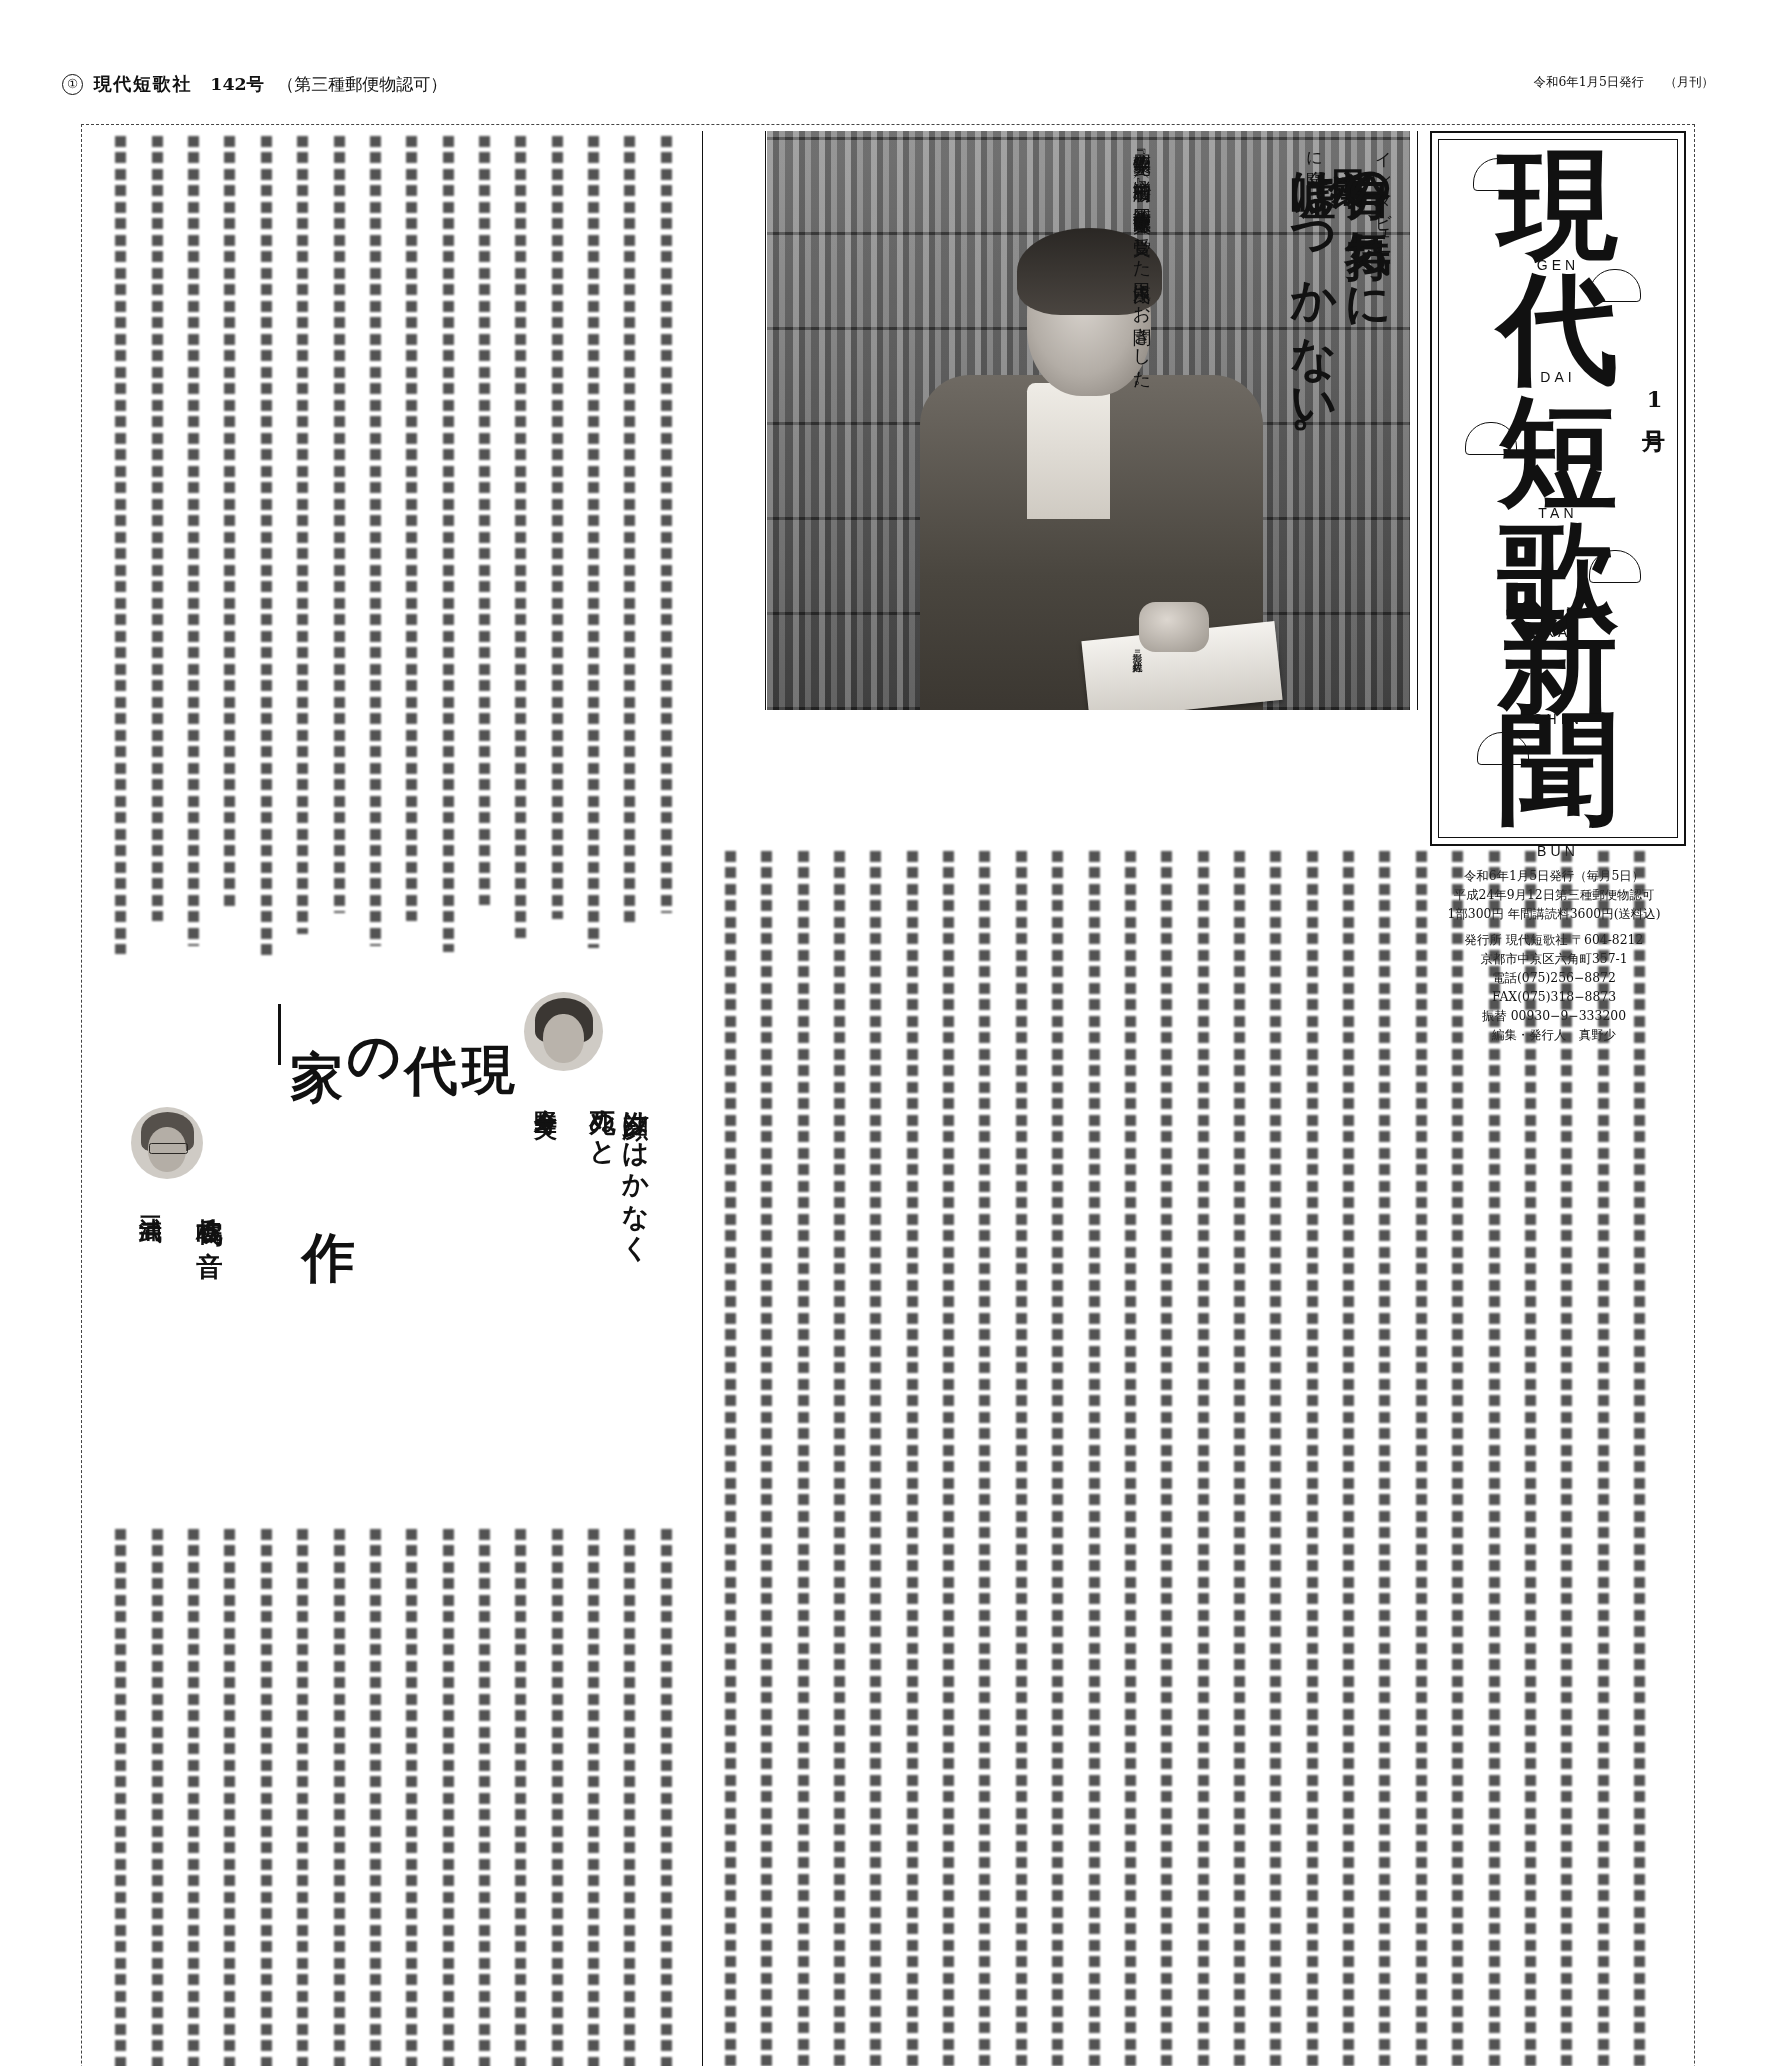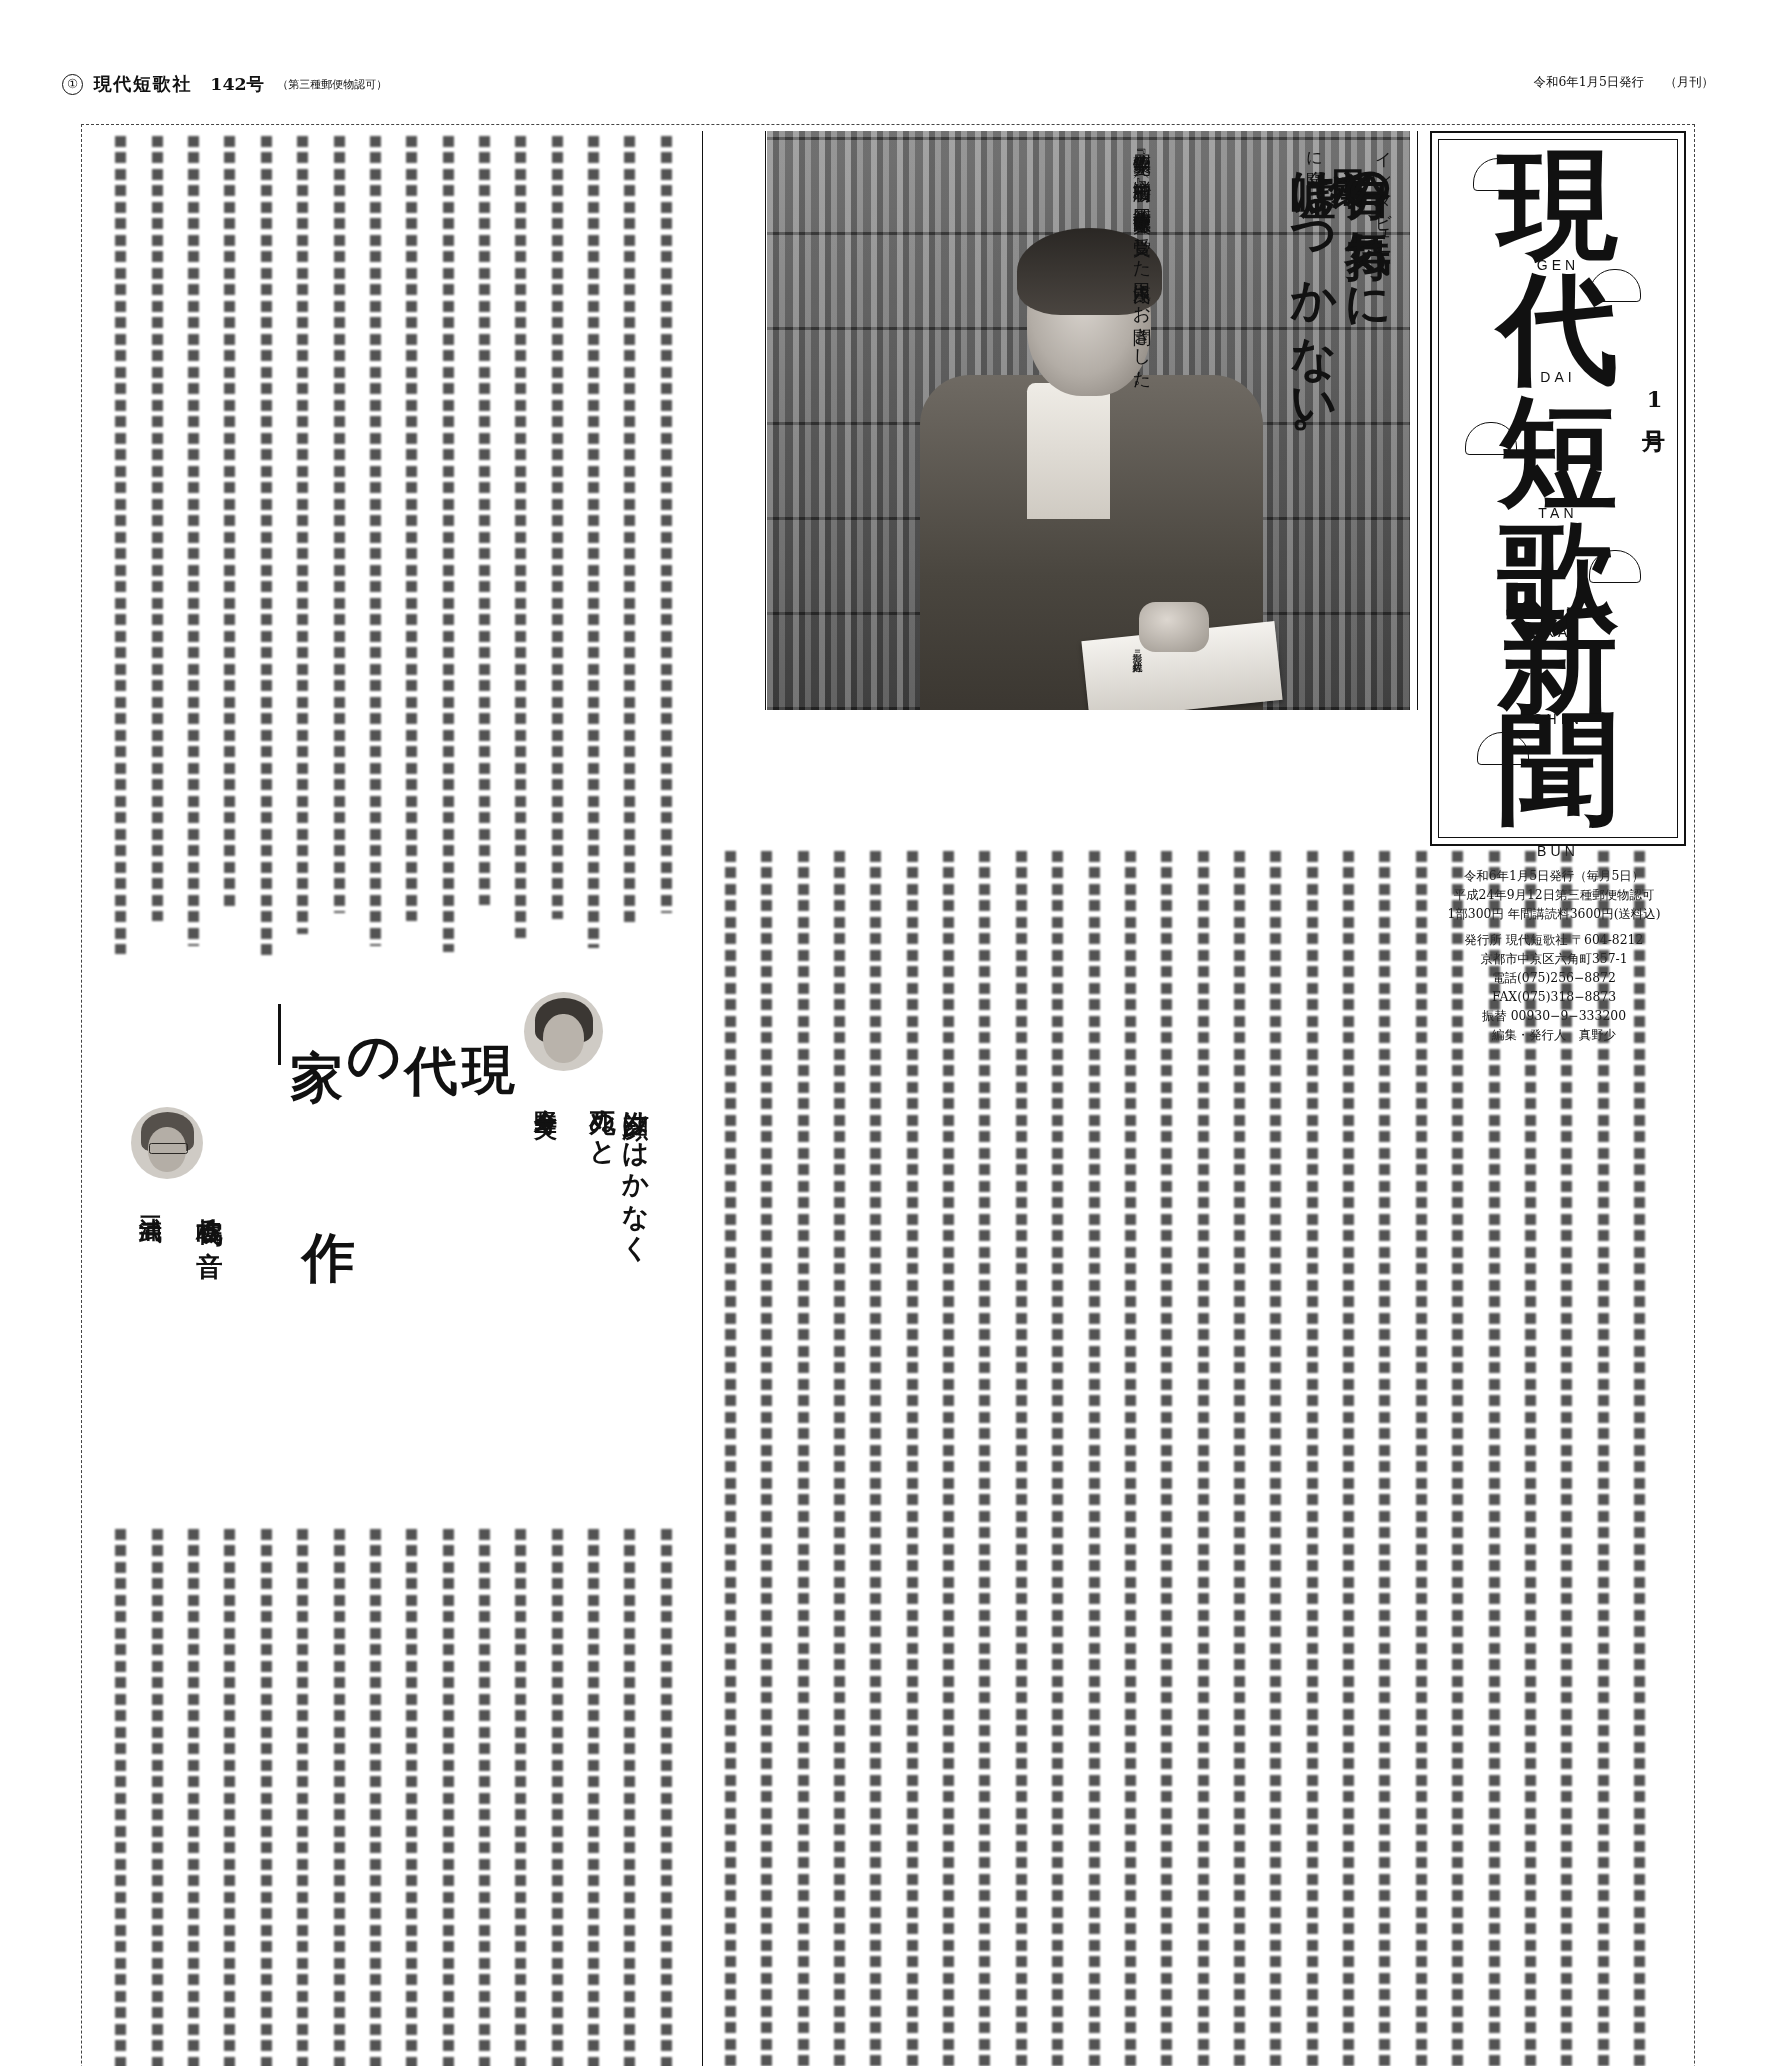--- a/index.html
+++ b/index.html
@@ -5,21 +5,21 @@
   html,body{margin:0;padding:0;background:#ffffff;}
   body{width:1776px;height:2648px;font-family:"Liberation Serif",serif;color:#111;}
   .page{position:relative;width:1776px;height:2648px;background:#fff;}
 
   
   .topbar{position:absolute;left:62px;top:72px;width:1653px;height:25px;}
   .topbar .circnum{display:inline-block;width:19px;height:19px;border:1.2px solid #111;border-radius:50%;
       text-align:center;line-height:18px;font-size:12.4px;vertical-align:middle;font-family:"Liberation Sans",sans-serif;}
   .topbar .ttl{display:inline-block;font-size:18px;font-weight:bold;letter-spacing:1.7px;margin-left:9px;vertical-align:middle;font-family:"DejaVu Serif",serif;}
   .topbar .iss{display:inline-block;font-size:17.4px;font-weight:bold;margin-left:16.5px;vertical-align:middle;font-family:"DejaVu Serif",serif;}
-  .topbar .sub{display:inline-block;font-size:11px;margin-left:11.6px;vertical-align:middle;font-family:"DejaVu Serif",serif;}
+  .topbar .sub{display:inline-block;font-size:17px;margin-left:11.6px;vertical-align:middle;font-family:"DejaVu Serif",serif;}
   .topright{position:absolute;right:62px;top:74px;font-size:12.4px;font-family:"DejaVu Serif",serif;white-space:nowrap;}
   .topright .mk{margin-left:16.5px;}
 
   
   .frame{position:absolute;left:81px;top:124px;width:1612px;height:2463px;border:1.2px dashed #444;}
 
   
   .vrule{position:absolute;background:#111;width:1.2px;}
 
   

